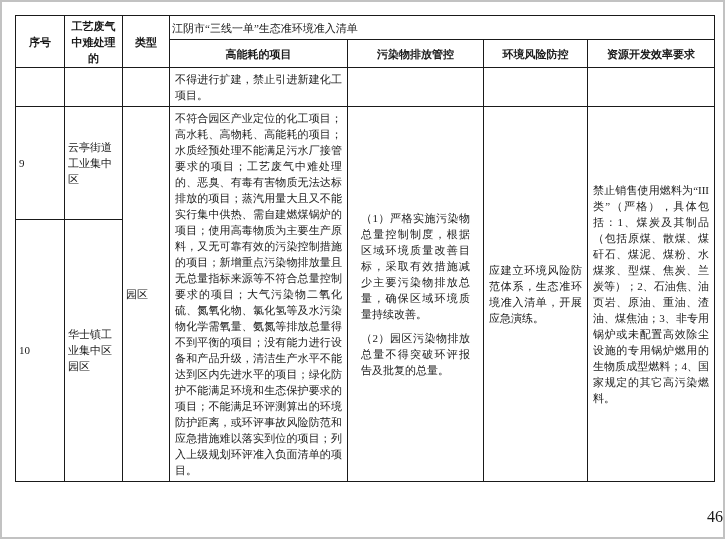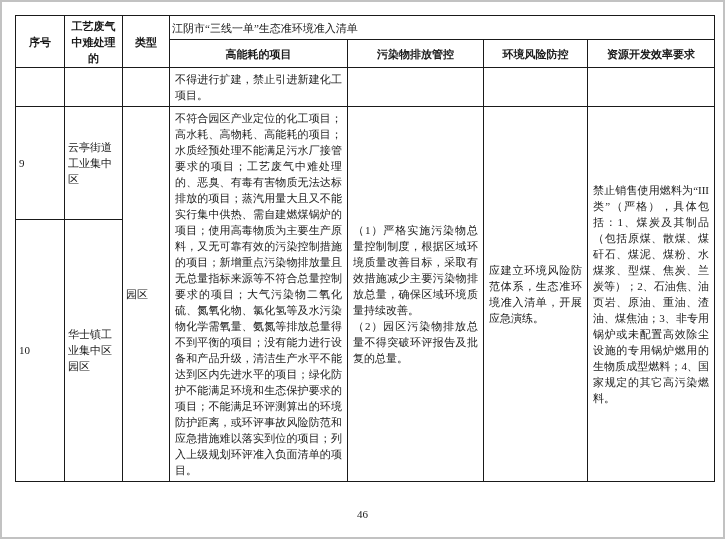--- a/index.html
+++ b/index.html
@@ -47,28 +47,28 @@
     padding: 1px 2px;
   }
   td.center {
     padding: 1px 3px;
   }
   td.longtext {
     text-align: justify;
     padding: 3px 5px;
     vertical-align: middle;
   }
-  td.longtext p { margin: 0; text-align: justify; }
+  td.longtext p { margin: 8px; text-align: justify; }
   .pageno {
     position: absolute;
     left: 0;
     top: 506px;
     width: 100%;
-    text-align: center;
-    font-size: 11px;
+    text-align: right;
+    font-size: 16px;
     color: #1a1a1a;
   }
 </style>
 </head>
 <body>
 
 <div class="page">
 
   <table class="doc">
     <colgroup>

